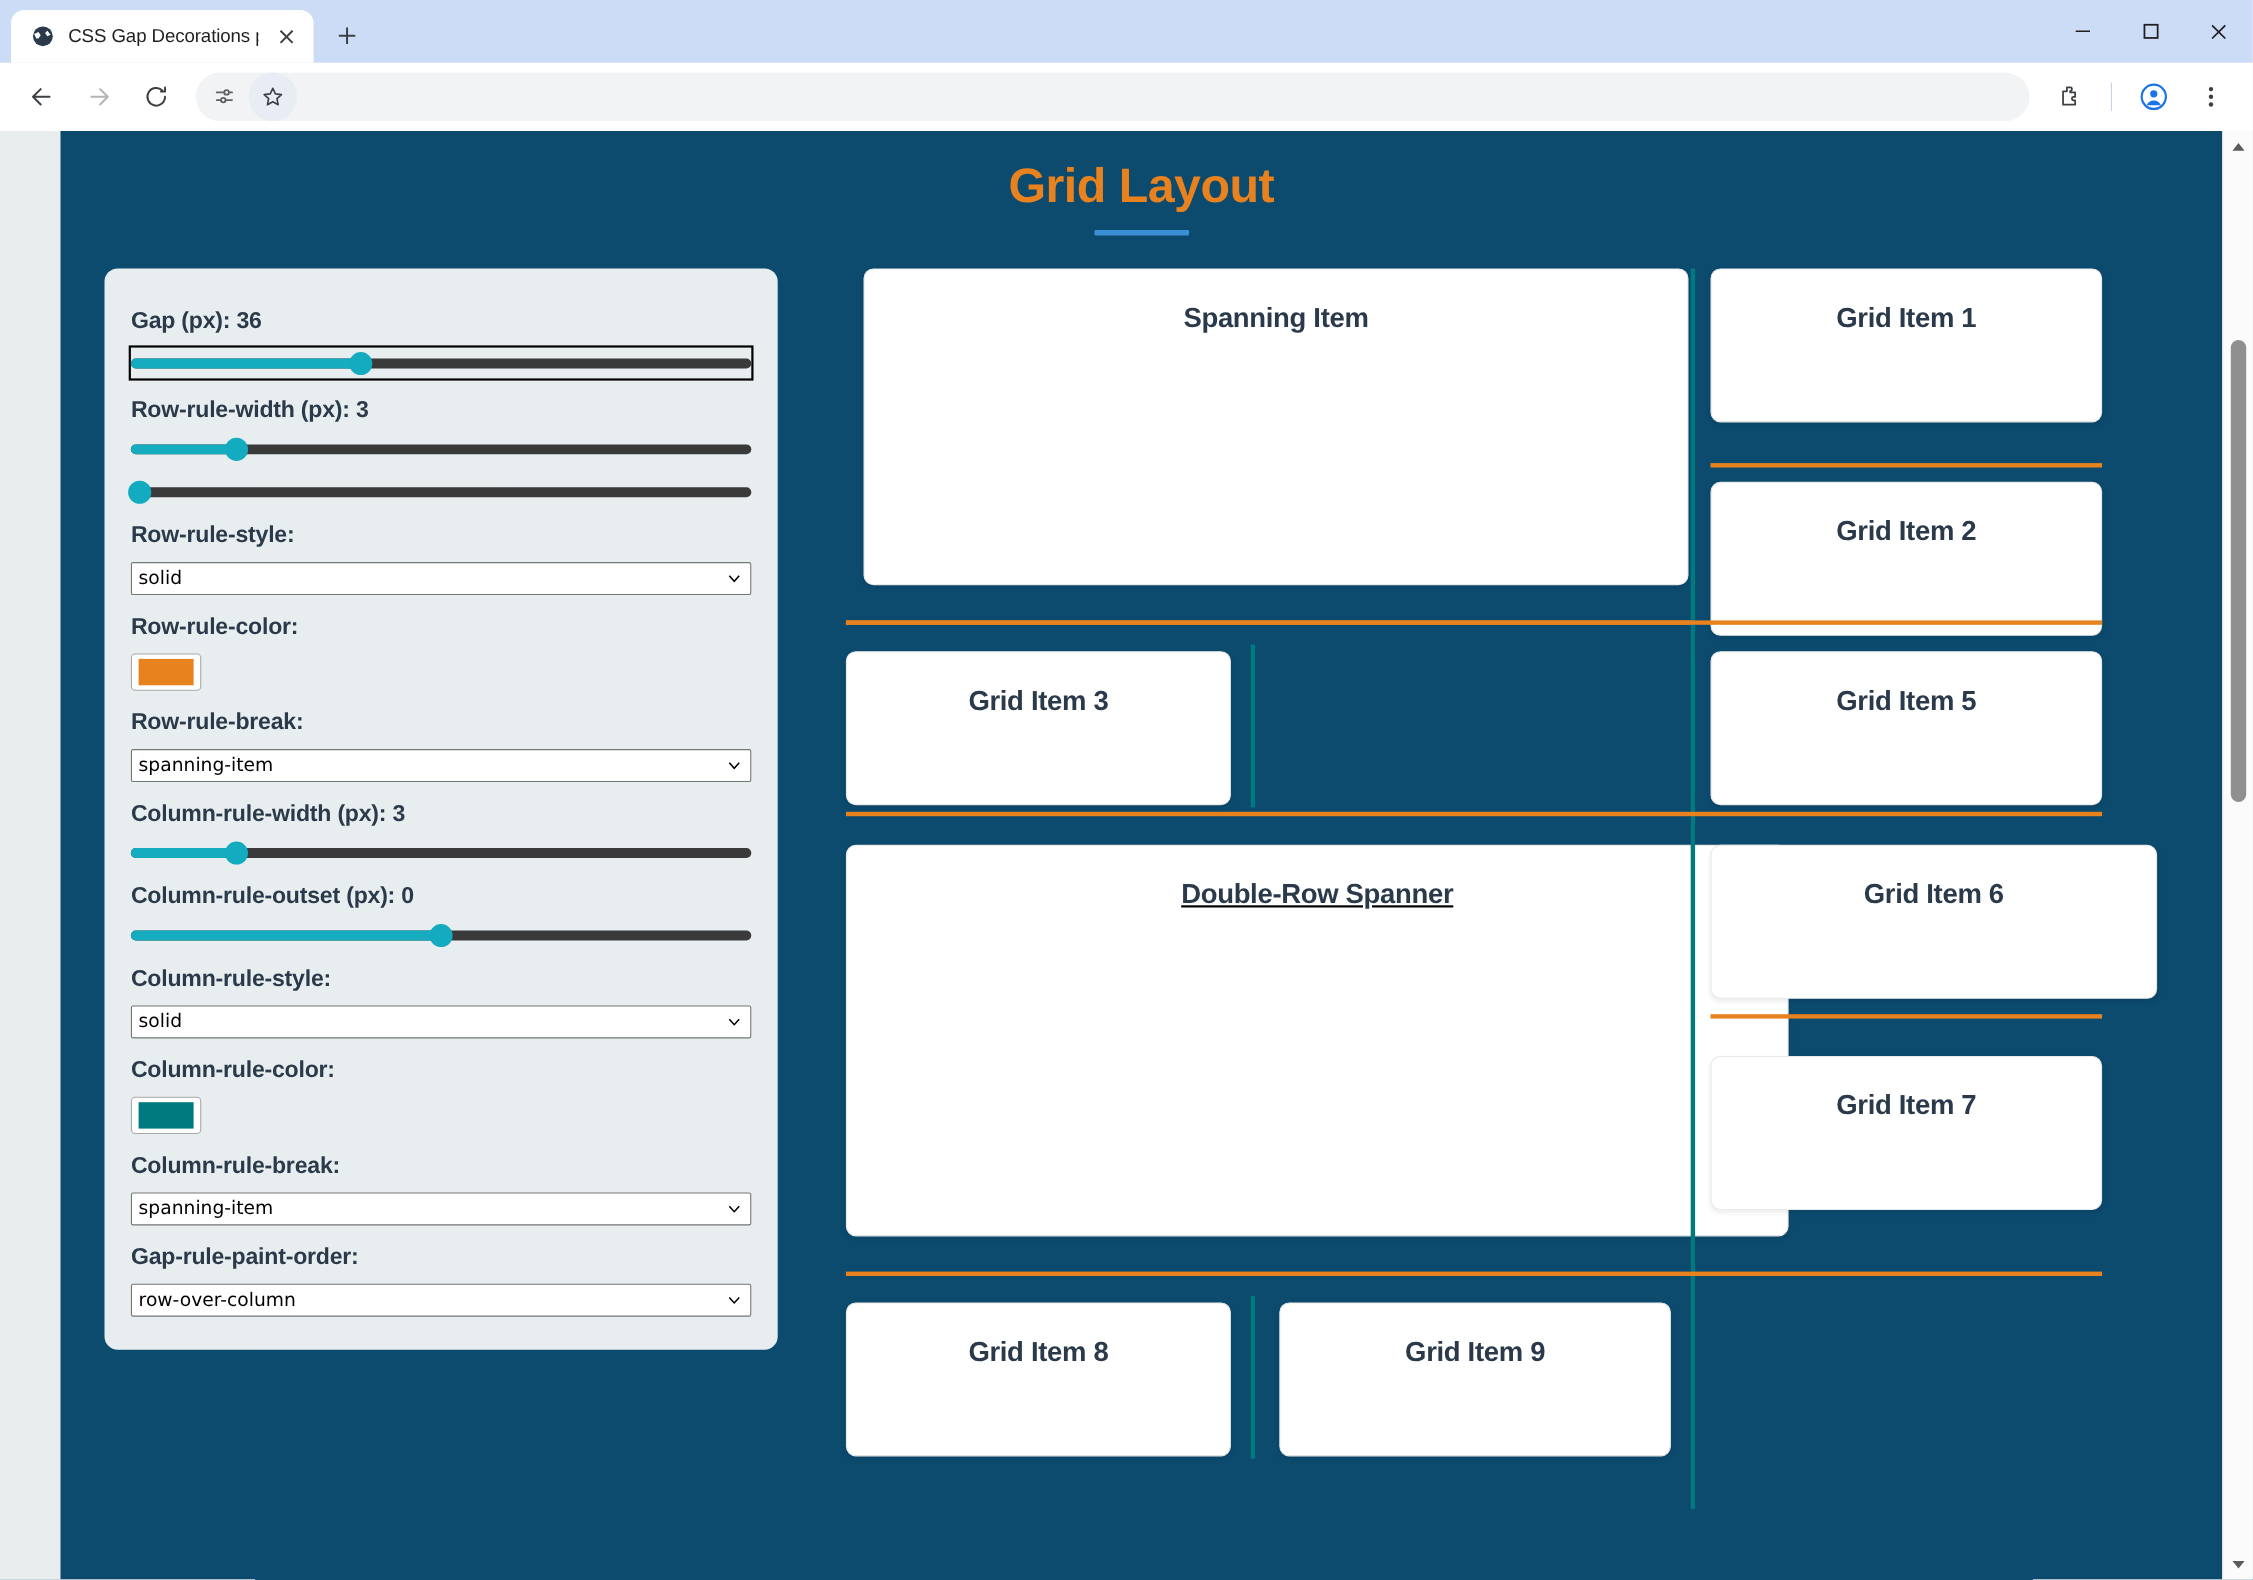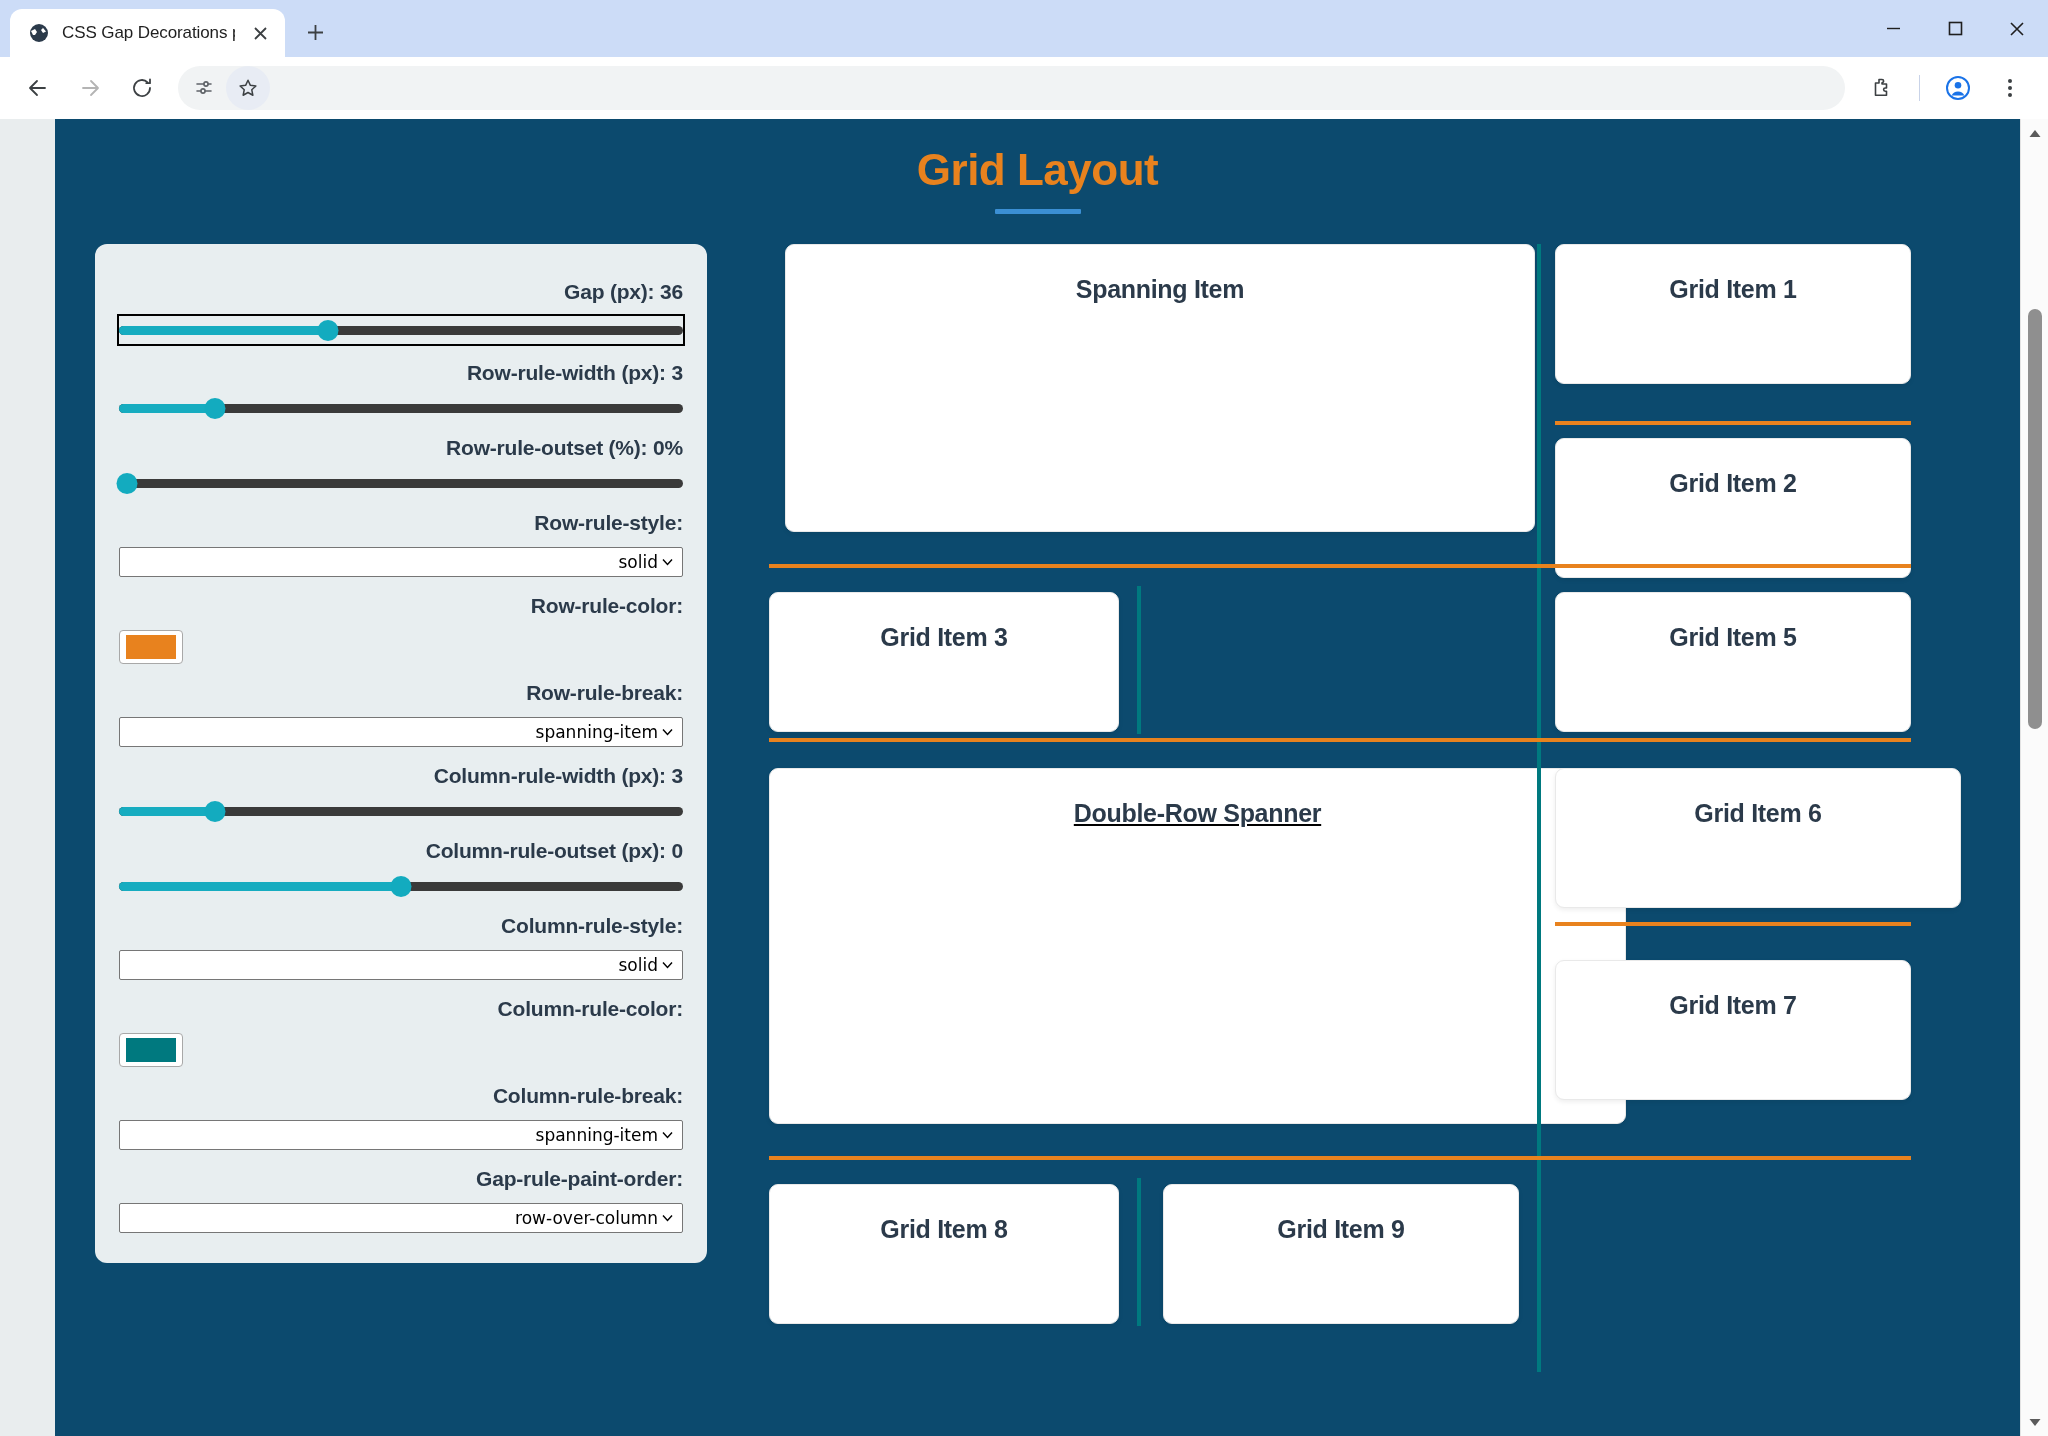--- a/index.html
+++ b/index.html
@@ -73,21 +73,21 @@
 
   
   .page-title {
     text-align: center; font-size: 44px; font-weight: bold; color: #E8821E;
     padding-top: 26px; letter-spacing: -0.5px;
   }
   .title-underline { width: 86px; height: 5px; background: #3B8FD4;
                      margin: 14px auto 0; border-radius: 1px; }
 
   
-  .layout { display: flex; gap: 62px; padding-top: 30px; align-items: flex-start; text-align: right; }
+  .layout { display: flex; gap: 62px; padding-top: 30px; align-items: flex-start; }
 
   
   .controls {
     width: 612px; flex: 0 0 auto; background: #e8eef0; border-radius: 12px;
     padding: 36px 24px 30px 24px;
   }
   .ctrl { margin-bottom: 17px; }
   .ctrl:last-child { margin-bottom: 0; }
   .ctrl-label {
     font-size: 21px; font-weight: bold; color: #2b3a4a; margin-bottom: 12px;
@@ -263,21 +263,20 @@
               <div class="ctrl-label">Row-rule-width (px): 3</div>
               <div class="range">
                 <div class="track">
                   <div class="track-fill" style="width:17%"></div>
                 </div>
                 <div class="thumb" style="left:17%"></div>
               </div>
             </div>
 
             <div class="ctrl">
-              <div class="ctrl-label">Row-rule-outset (%): 0%</div>
               <div class="range">
                 <div class="track">
                   <div class="track-fill" style="width:1%"></div>
                 </div>
                 <div class="thumb" style="left:1.5%"></div>
               </div>
             </div>
 
             <div class="ctrl">
               <div class="ctrl-label">Row-rule-style:</div>

